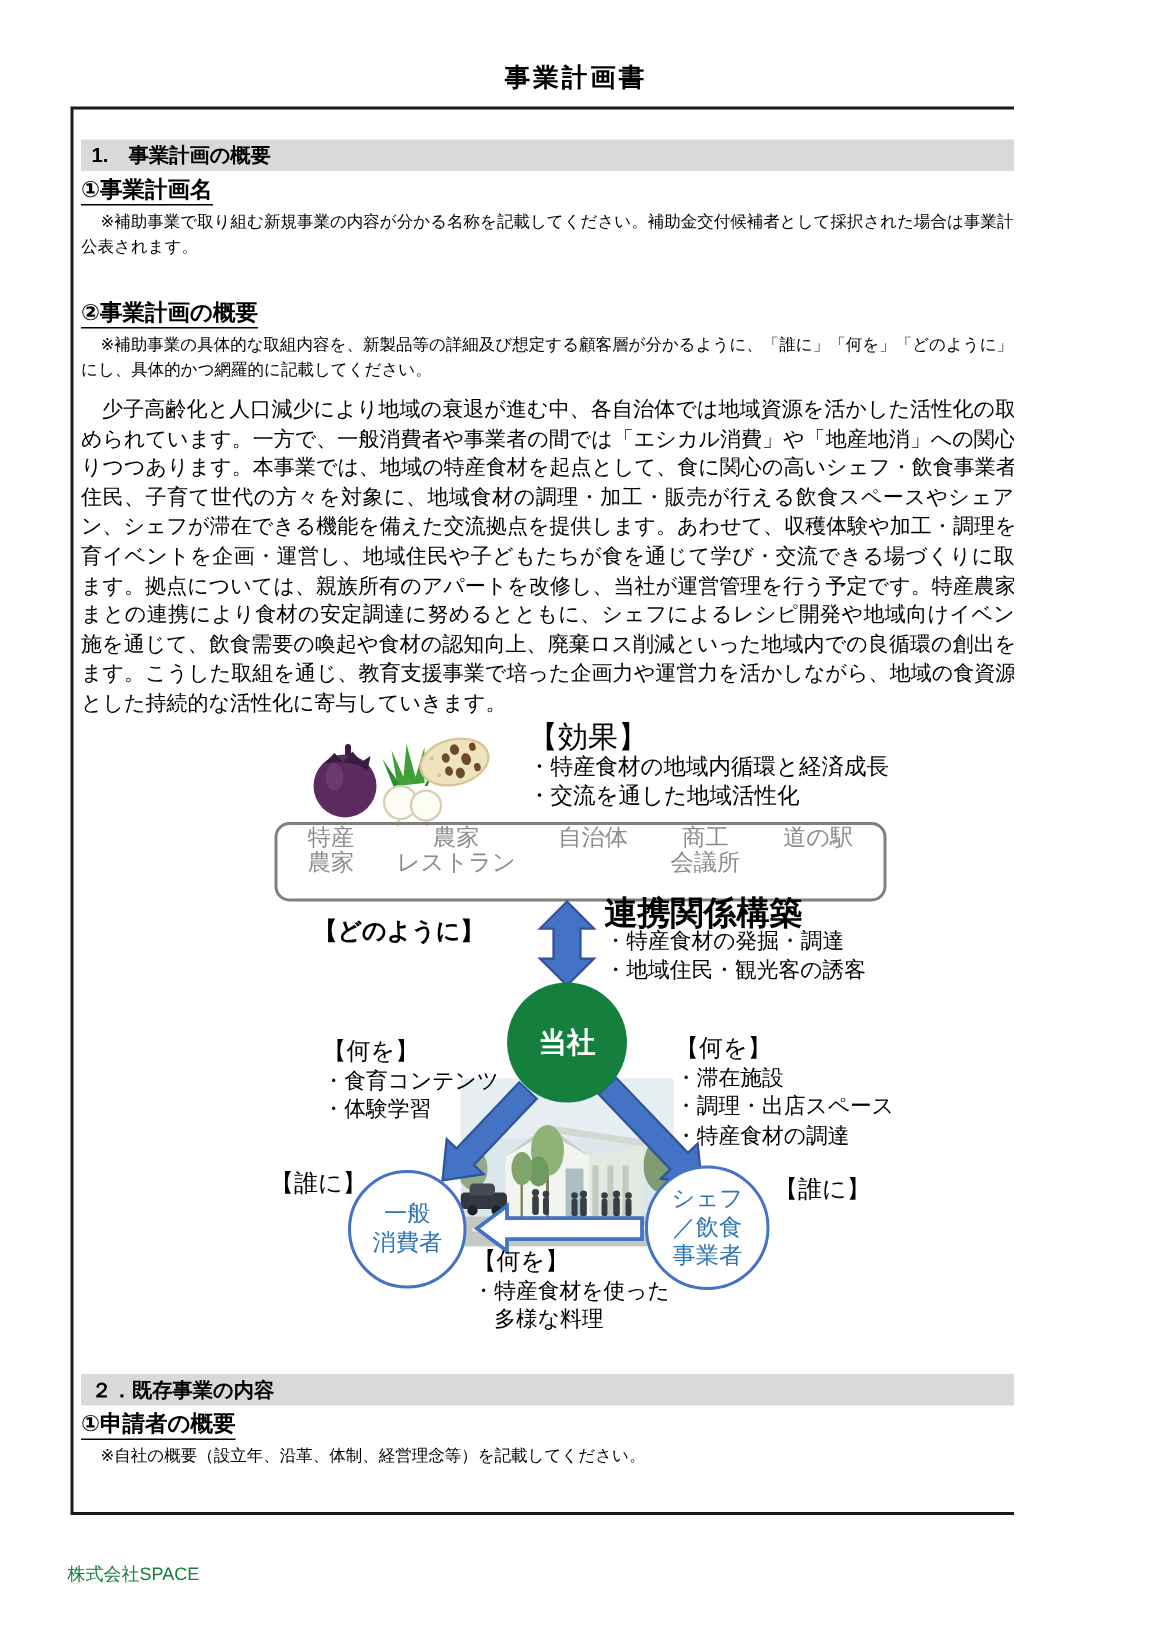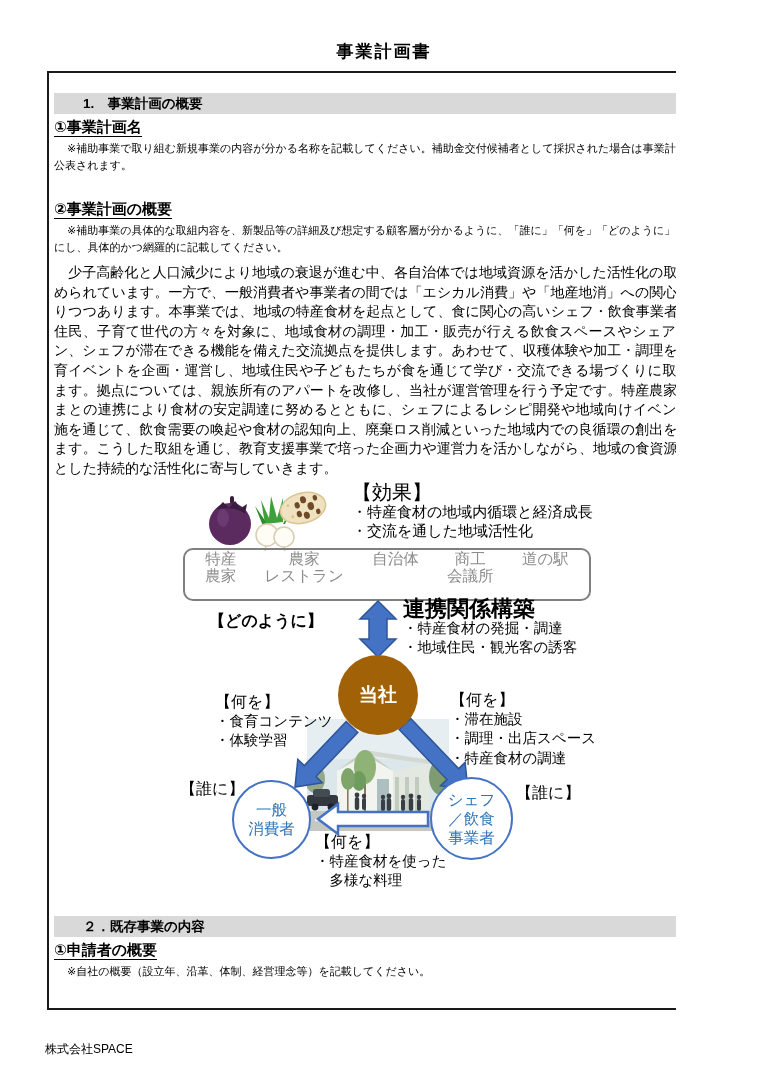--- a/index.html
+++ b/index.html
@@ -3,21 +3,21 @@
 <meta charset="utf-8">
 <style>
   html,body{margin:0;padding:0;background:#fff;}
   .page{position:relative;width:676px;height:1086px;background:#ffffff;overflow:hidden;
         font-family:"Liberation Sans","DejaVu Sans",sans-serif;color:#000;}
   .doc-title{position:absolute;top:40px;left:0;width:768px;text-align:center;
              font-size:17px;font-weight:bold;letter-spacing:2px;}
   .main-box{position:absolute;left:47px;top:71px;width:676px;height:935px;
             border:2px solid #1a1a1a;overflow:hidden;}
   .sec-bar{margin:20px 12px 0 5px;height:21px;background:#D9D9D9;
-           font-size:13.5px;font-weight:bold;line-height:21px;padding-left:29px;}
+           font-size:13.5px;font-weight:bold;line-height:21px;padding-left:7px;}
   .sec-bar.second{margin-top:0;}
   .sub-head{display:inline-block;margin:3px 0 0 5px;font-size:15px;font-weight:bold;
             border-bottom:1.5px solid #000;line-height:19px;}
   .note{margin:3px 10px 0 5px;text-indent:13px;font-size:11px;line-height:17px;}
   .plan-name{margin:7px 0 0 18px;font-size:14px;}
   .gap{height:22px;}
   .body-text{margin:7px 5px 0 5px;font-size:14px;line-height:19.6px;text-align:justify;}
   .diagram{position:relative;height:437px;}
   .dg{position:absolute;}
   .stake-box{left:134px;top:69px;width:392px;height:49px;border:2px solid #7F7F7F;
@@ -26,38 +26,38 @@
   .stake-cell{color:#8C8C8C;font-size:15.5px;line-height:17.5px;text-align:center;white-space:pre-line;}
   .fx-block{left:303px;top:3px;}
   .fx-title{font-size:20px;line-height:20px;}
   .fx-item{font-size:15px;line-height:19px;}
   .how-label{left:160px;top:132px;width:146px;text-align:left;font-size:16px;font-weight:bold;}
   .partner{left:354px;top:120px;}
   .partner-title{font-size:22px;font-weight:bold;line-height:20px;}
   .partner-item{font-size:14.5px;line-height:19.5px;}
   .circle{border-radius:50%;display:flex;align-items:center;justify-content:center;
           text-align:center;z-index:3;}
-  .company{left:289px;top:176px;width:80px;height:80px;background:#a16207;
+  .company{left:289px;top:176px;width:80px;height:80px;background:#15803d;
            color:#fff;font-size:19px;font-weight:bold;}
   .outline-circle{background:#fff;border:2.5px solid #4472C4;color:#2E75B6;
                   font-size:15.5px;line-height:19px;white-space:pre-line;}
   .consumer{left:183px;top:301px;width:75px;height:75px;}
   .chef{left:381px;top:298px;width:79px;height:79px;}
   .what-left{left:166px;top:212px;}
   .what-right{left:401px;top:210px;}
   .what-bottom{left:266px;top:352px;}
   .wl-title{font-size:16px;line-height:21px;}
   .wl-item{font-size:14.5px;line-height:19.5px;}
   .who-left{left:131px;top:300px;font-size:16px;}
   .who-right{left:467px;top:304px;font-size:16px;}
   .veg{left:154px;top:3px;}
   .photo{left:258px;top:240px;z-index:1;}
   .arrows{left:0;top:0;z-index:2;}
   .txt{z-index:4;}
-  .footer{position:absolute;left:45px;top:1041px;font-size:12px;color:#000000;}
+  .footer{position:absolute;left:45px;top:1041px;font-size:12px;color:#15803d;}
 </style>
 </head>
 <body>
 
 <div class="page">
 
   <div class="doc-title">事業計画書</div>
 
   <div class="main-box">
 

